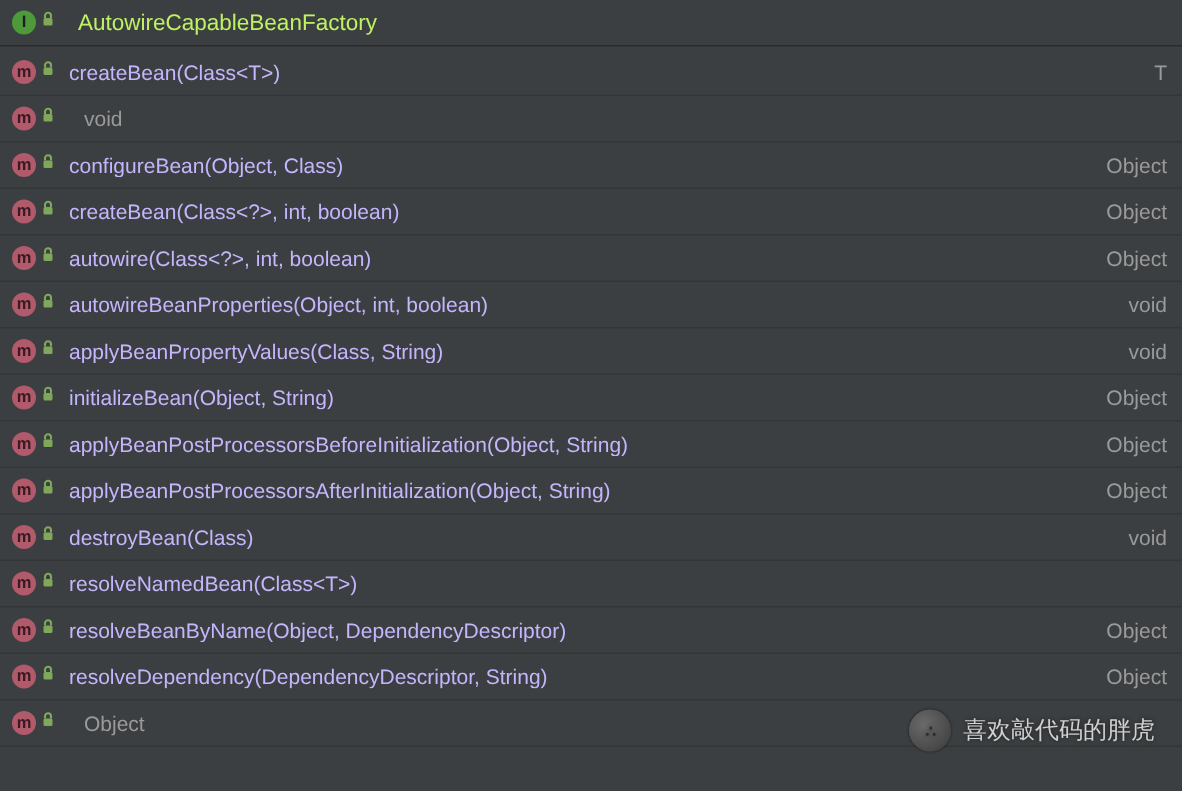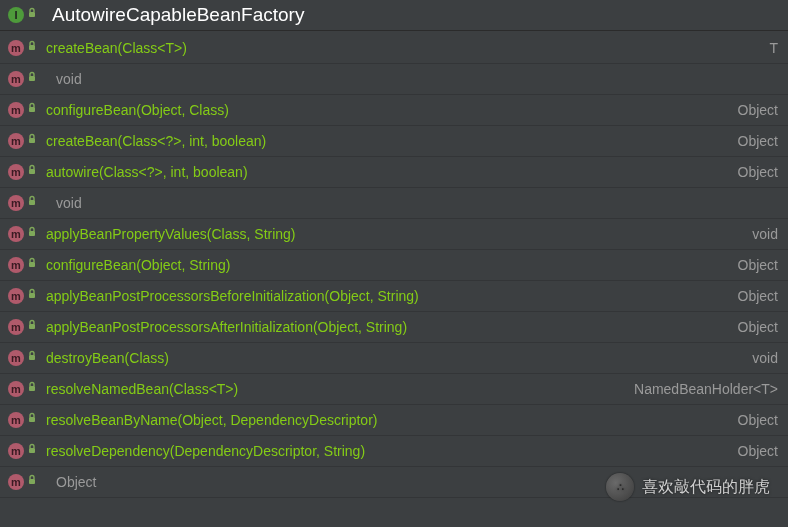--- a/index.html
+++ b/index.html
@@ -21,44 +21,44 @@
   }
   .header {
     height: 30px;
     display: flex;
     align-items: center;
     padding-left: 8px;
     background: #3c3f41;
     border-bottom: 1px solid #2b2b2b;
   }
   .header .title {
-    color: #ffffff;
+    color: #bef264;
     margin-left: 6px;
-    font-size: 19px;
+    font-size: 15px;
   }
   .list {
     padding-top: 2px;
   }
   .row {
     display: flex;
     align-items: center;
     height: 31px;
     padding: 0 10px 0 8px;
     box-sizing: border-box;
     border-bottom: 1px solid rgba(0,0,0,0.15);
   }
   .icons {
     display: flex;
     align-items: center;
     width: 38px;
     flex: 0 0 auto;
   }
   .name {
     flex: 1 1 auto;
-    color: #84cc16;
+    color: #c4b5fd;
     white-space: nowrap;
     overflow: hidden;
   }
   .ret {
     flex: 0 0 auto;
     color: #9a9a9a;
     white-space: nowrap;
     padding-left: 10px;
   }
   
@@ -225,20 +225,21 @@
           <span class="icon-method">m</span>
           <span class="lock-wrap">
             <span class="icon-lock">
               <svg width="12" height="12" viewBox="0 0 12 12">
                 <path d="M4 5 V3.5 a2 2 0 0 1 4 0 V5" fill="none" stroke="#7fa85a" stroke-width="1.4"></path>
                 <rect x="3" y="5" width="6" height="5" rx="1" fill="#7fa85a"></rect>
               </svg>
             </span>
           </span>
         </span>
+        <span class="name">autowireBeanProperties(Object, int, boolean)</span>
         <span class="ret">void</span>
       </div>
       <div class="row">
         <span class="icons">
           <span class="icon-method">m</span>
           <span class="lock-wrap">
             <span class="icon-lock">
               <svg width="12" height="12" viewBox="0 0 12 12">
                 <path d="M4 5 V3.5 a2 2 0 0 1 4 0 V5" fill="none" stroke="#7fa85a" stroke-width="1.4"></path>
                 <rect x="3" y="5" width="6" height="5" rx="1" fill="#7fa85a"></rect>
@@ -254,21 +255,21 @@
           <span class="icon-method">m</span>
           <span class="lock-wrap">
             <span class="icon-lock">
               <svg width="12" height="12" viewBox="0 0 12 12">
                 <path d="M4 5 V3.5 a2 2 0 0 1 4 0 V5" fill="none" stroke="#7fa85a" stroke-width="1.4"></path>
                 <rect x="3" y="5" width="6" height="5" rx="1" fill="#7fa85a"></rect>
               </svg>
             </span>
           </span>
         </span>
-        <span class="name">configureBean(Object, String)</span>
+        <span class="name">initializeBean(Object, String)</span>
         <span class="ret">Object</span>
       </div>
       <div class="row">
         <span class="icons">
           <span class="icon-method">m</span>
           <span class="lock-wrap">
             <span class="icon-lock">
               <svg width="12" height="12" viewBox="0 0 12 12">
                 <path d="M4 5 V3.5 a2 2 0 0 1 4 0 V5" fill="none" stroke="#7fa85a" stroke-width="1.4"></path>
                 <rect x="3" y="5" width="6" height="5" rx="1" fill="#7fa85a"></rect>
@@ -315,21 +316,20 @@
           <span class="lock-wrap">
             <span class="icon-lock">
               <svg width="12" height="12" viewBox="0 0 12 12">
                 <path d="M4 5 V3.5 a2 2 0 0 1 4 0 V5" fill="none" stroke="#7fa85a" stroke-width="1.4"></path>
                 <rect x="3" y="5" width="6" height="5" rx="1" fill="#7fa85a"></rect>
               </svg>
             </span>
           </span>
         </span>
         <span class="name">resolveNamedBean(Class&lt;T&gt;)</span>
-        <span class="ret">NamedBeanHolder&lt;T&gt;</span>
       </div>
       <div class="row">
         <span class="icons">
           <span class="icon-method">m</span>
           <span class="lock-wrap">
             <span class="icon-lock">
               <svg width="12" height="12" viewBox="0 0 12 12">
                 <path d="M4 5 V3.5 a2 2 0 0 1 4 0 V5" fill="none" stroke="#7fa85a" stroke-width="1.4"></path>
                 <rect x="3" y="5" width="6" height="5" rx="1" fill="#7fa85a"></rect>
               </svg>

